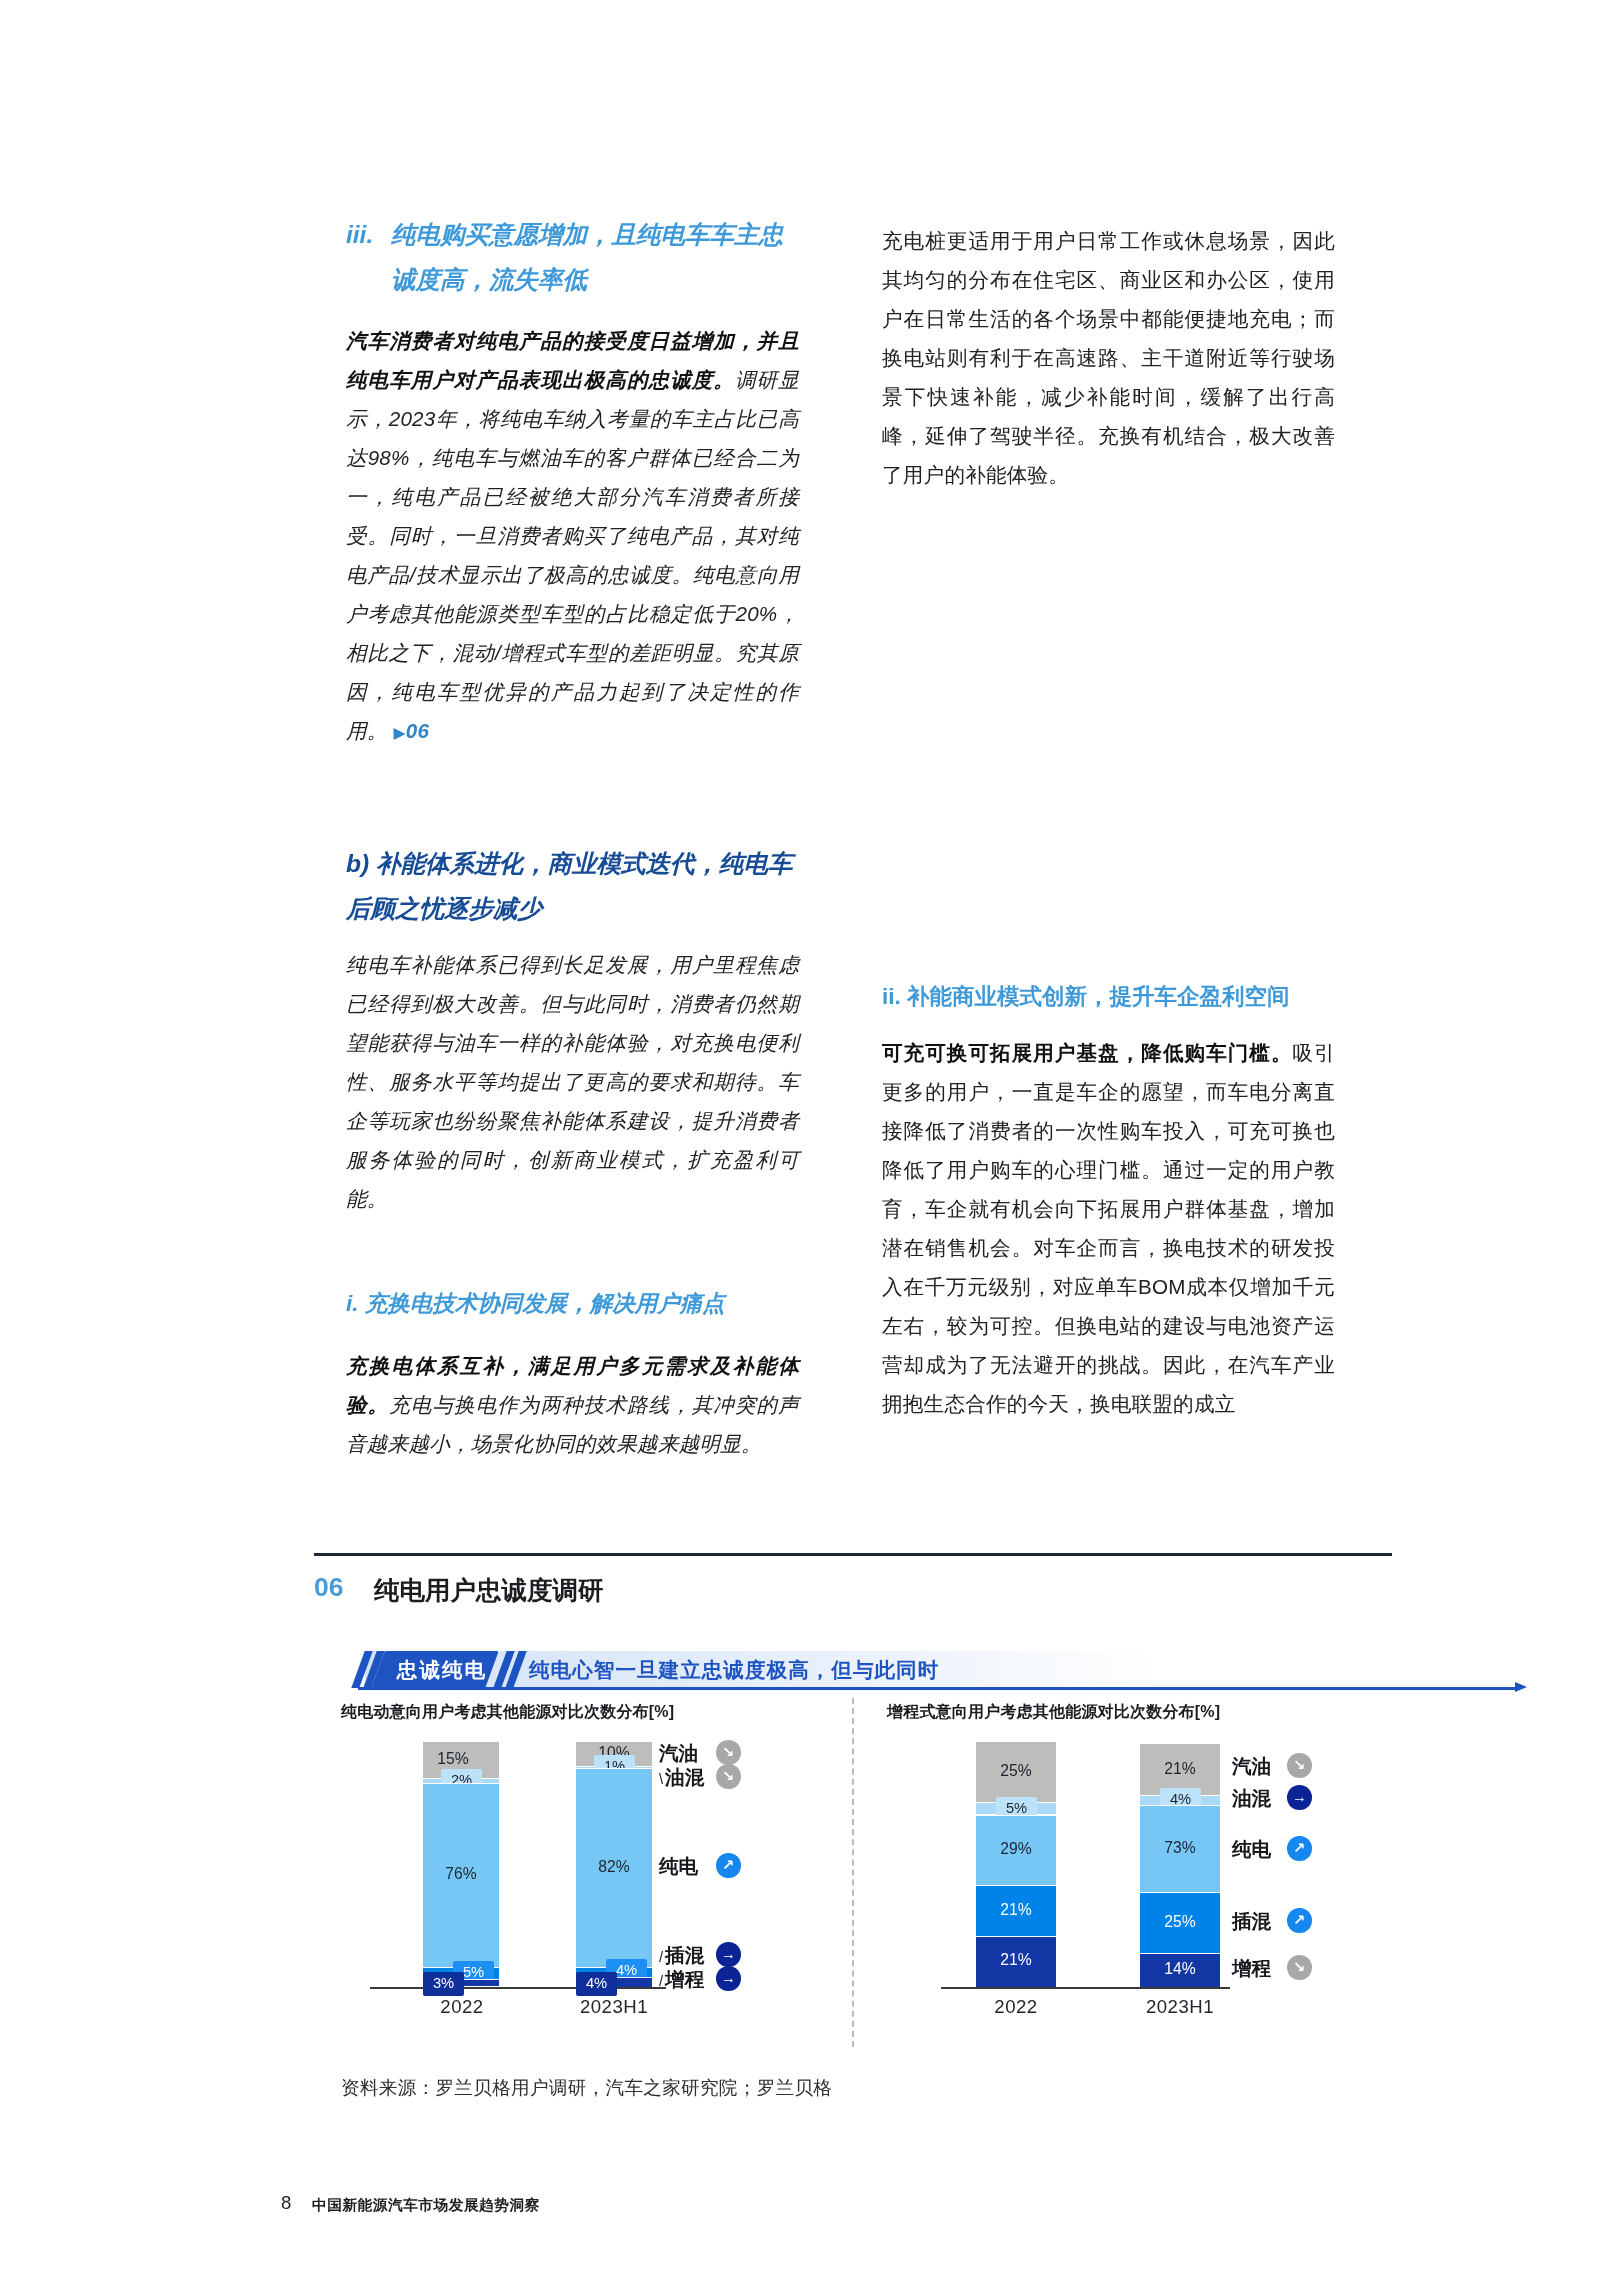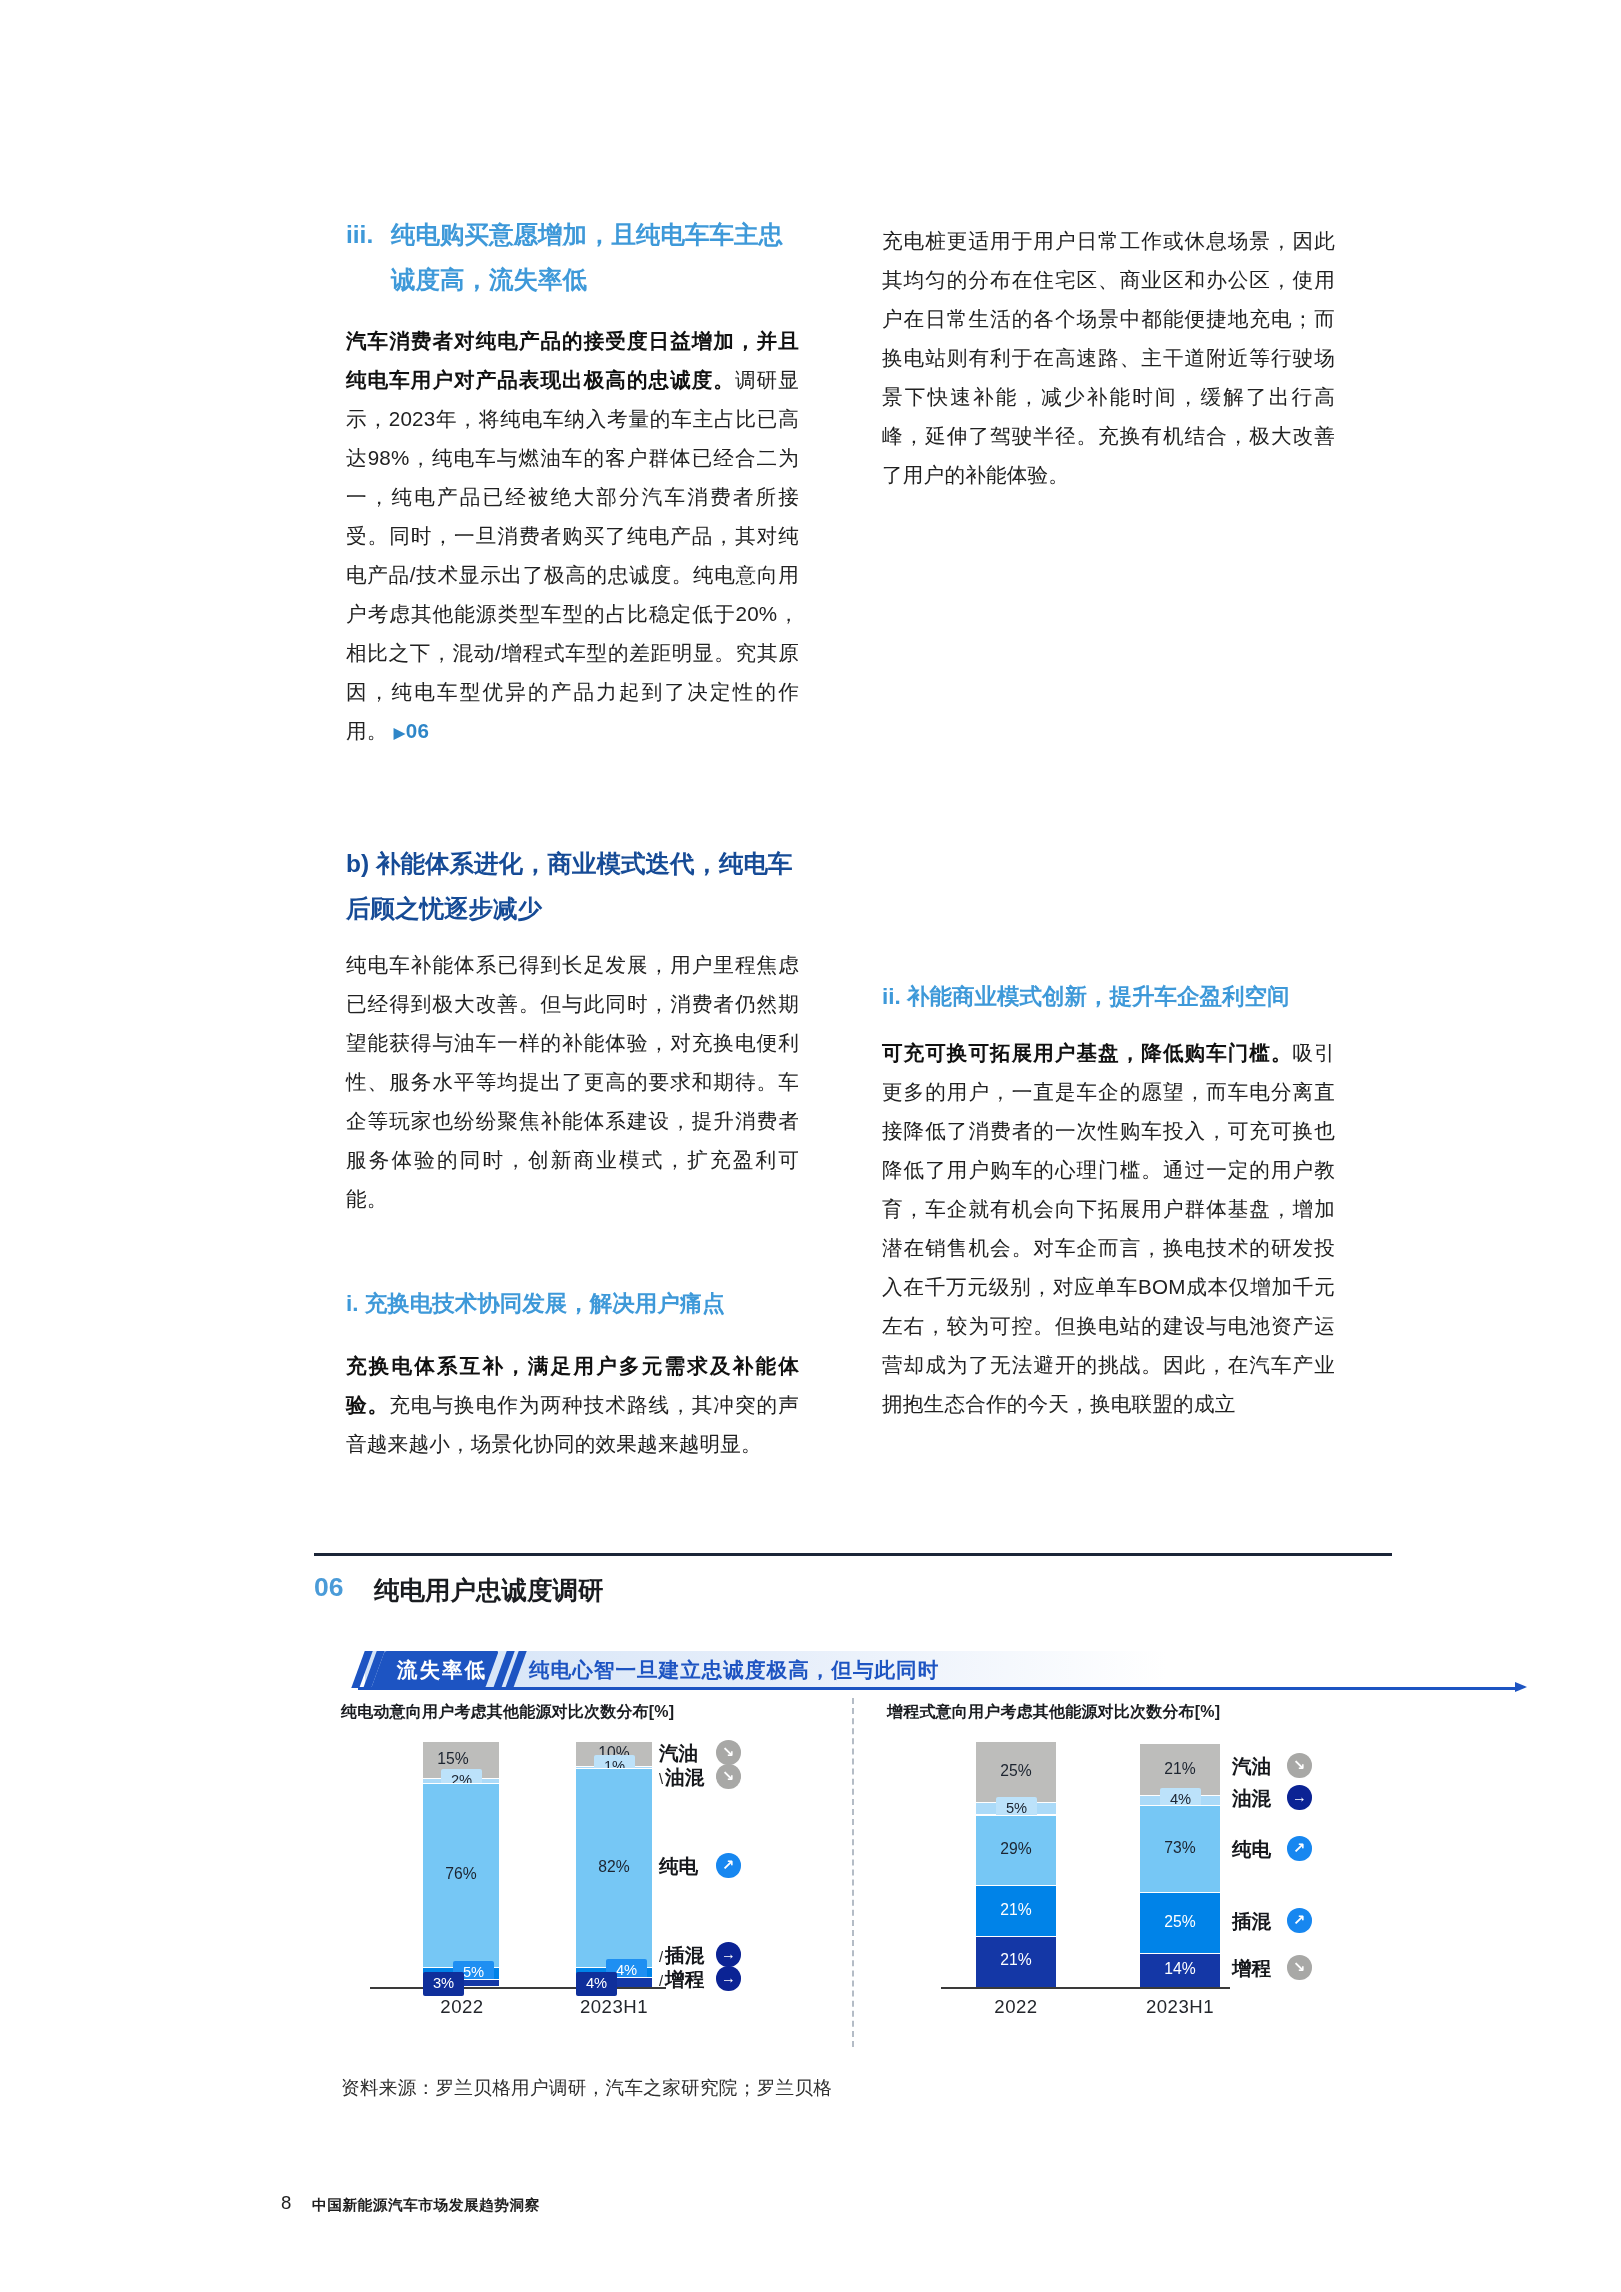--- a/index.html
+++ b/index.html
@@ -1,20 +1,20 @@
 <!DOCTYPE html>
 <html style="--heading_light: #3E99D9; --heading_navy: #164B96; --marker_blue: #2E86C8; --banner_blue: #1D54C2; --exhibit_number_blue: #4A9BD8;"><head>
 <meta charset="utf-8">
 <style>
   html,body{margin:0;padding:0;background:#ffffff;}
   .page{position:relative;width:1621px;height:2293px;background:#fff;overflow:hidden;
         font-family:"Liberation Sans","DejaVu Sans",sans-serif;color:#212121;}
   .abs{position:absolute;}
   
-  .col-left{left:346px;width:453px;}
+  .col-left{left:346px;width:453px;font-style:italic;}
   .col-right{left:882px;width:453px;}
   .h-big{font-size:24.5px;font-weight:700;line-height:45px;color:var(--heading_light);}
   .h-big.navy{color:var(--heading_navy);}
   .h-small{font-size:22.5px;font-weight:700;line-height:33px;color:var(--heading_light);}
   .h-iii{display:flex;}
   .h-iii .num{flex:0 0 45px;}
   .para{font-size:20.6px;line-height:39px;text-align:justify;color:#212121;letter-spacing:0.2px;}
   .para strong{font-weight:700;color:#111;}
   .marker-arrow{color:var(--marker_blue);font-size:15.7px;margin-left:5.9px;}
   .marker-ref{color:var(--marker_blue);font-weight:700;}
@@ -86,21 +86,21 @@
   <p class="abs col-right para" style="top:1012px"><strong>可充可换可拓展用户基盘，降低购车门槛。</strong><span>吸引更多的用户，一直是车企的愿望，而车电分离直接降低了消费者的一次性购车投入，可充可换也降低了用户购车的心理门槛。通过一定的用户教育，车企就有机会向下拓展用户群体基盘，增加潜在销售机会。对车企而言，换电技术的研发投入在千万元级别，对应单车BOM成本仅增加千元左右，较为可控。但换电站的建设与电池资产运营却成为了无法避开的挑战。因此，在汽车产业拥抱生态合作的今天，换电联盟的成立</span></p>
 
   <div class="abs ex-rule"></div>
   <div class="abs ex-number">06</div>
   <div class="abs ex-title">纯电用户忠诚度调研</div>
 
   <div class="abs banner-band"></div>
   <div class="abs banner-stripe" style="left:358px"></div>
   <div class="abs banner-stripe" style="left:370px"></div>
   <div class="abs banner-tag"></div>
-  <div class="abs banner-tag-text">流失率低</div>
+  <div class="abs banner-tag-text">忠诚纯电</div>
   <div class="abs banner-stripe" style="left:500px"></div>
   <div class="abs banner-stripe" style="left:512px"></div>
   <div class="abs banner-msg">纯电心智一旦建立忠诚度极高，但与此同时</div>
   <div class="abs banner-line"></div>
   <div class="abs banner-arrow"></div>
 
   <div class="abs chart-sep"></div>
 
   <div class="abs" style="left:0;top:0;width:100%;height:100%;pointer-events:none;" id="charts-layer">
       <div class="chart-subtitle" style="position: absolute; left: 341px; top: 1702px;">纯电动意向用户考虑其他能源对比次数分布[%]</div>

